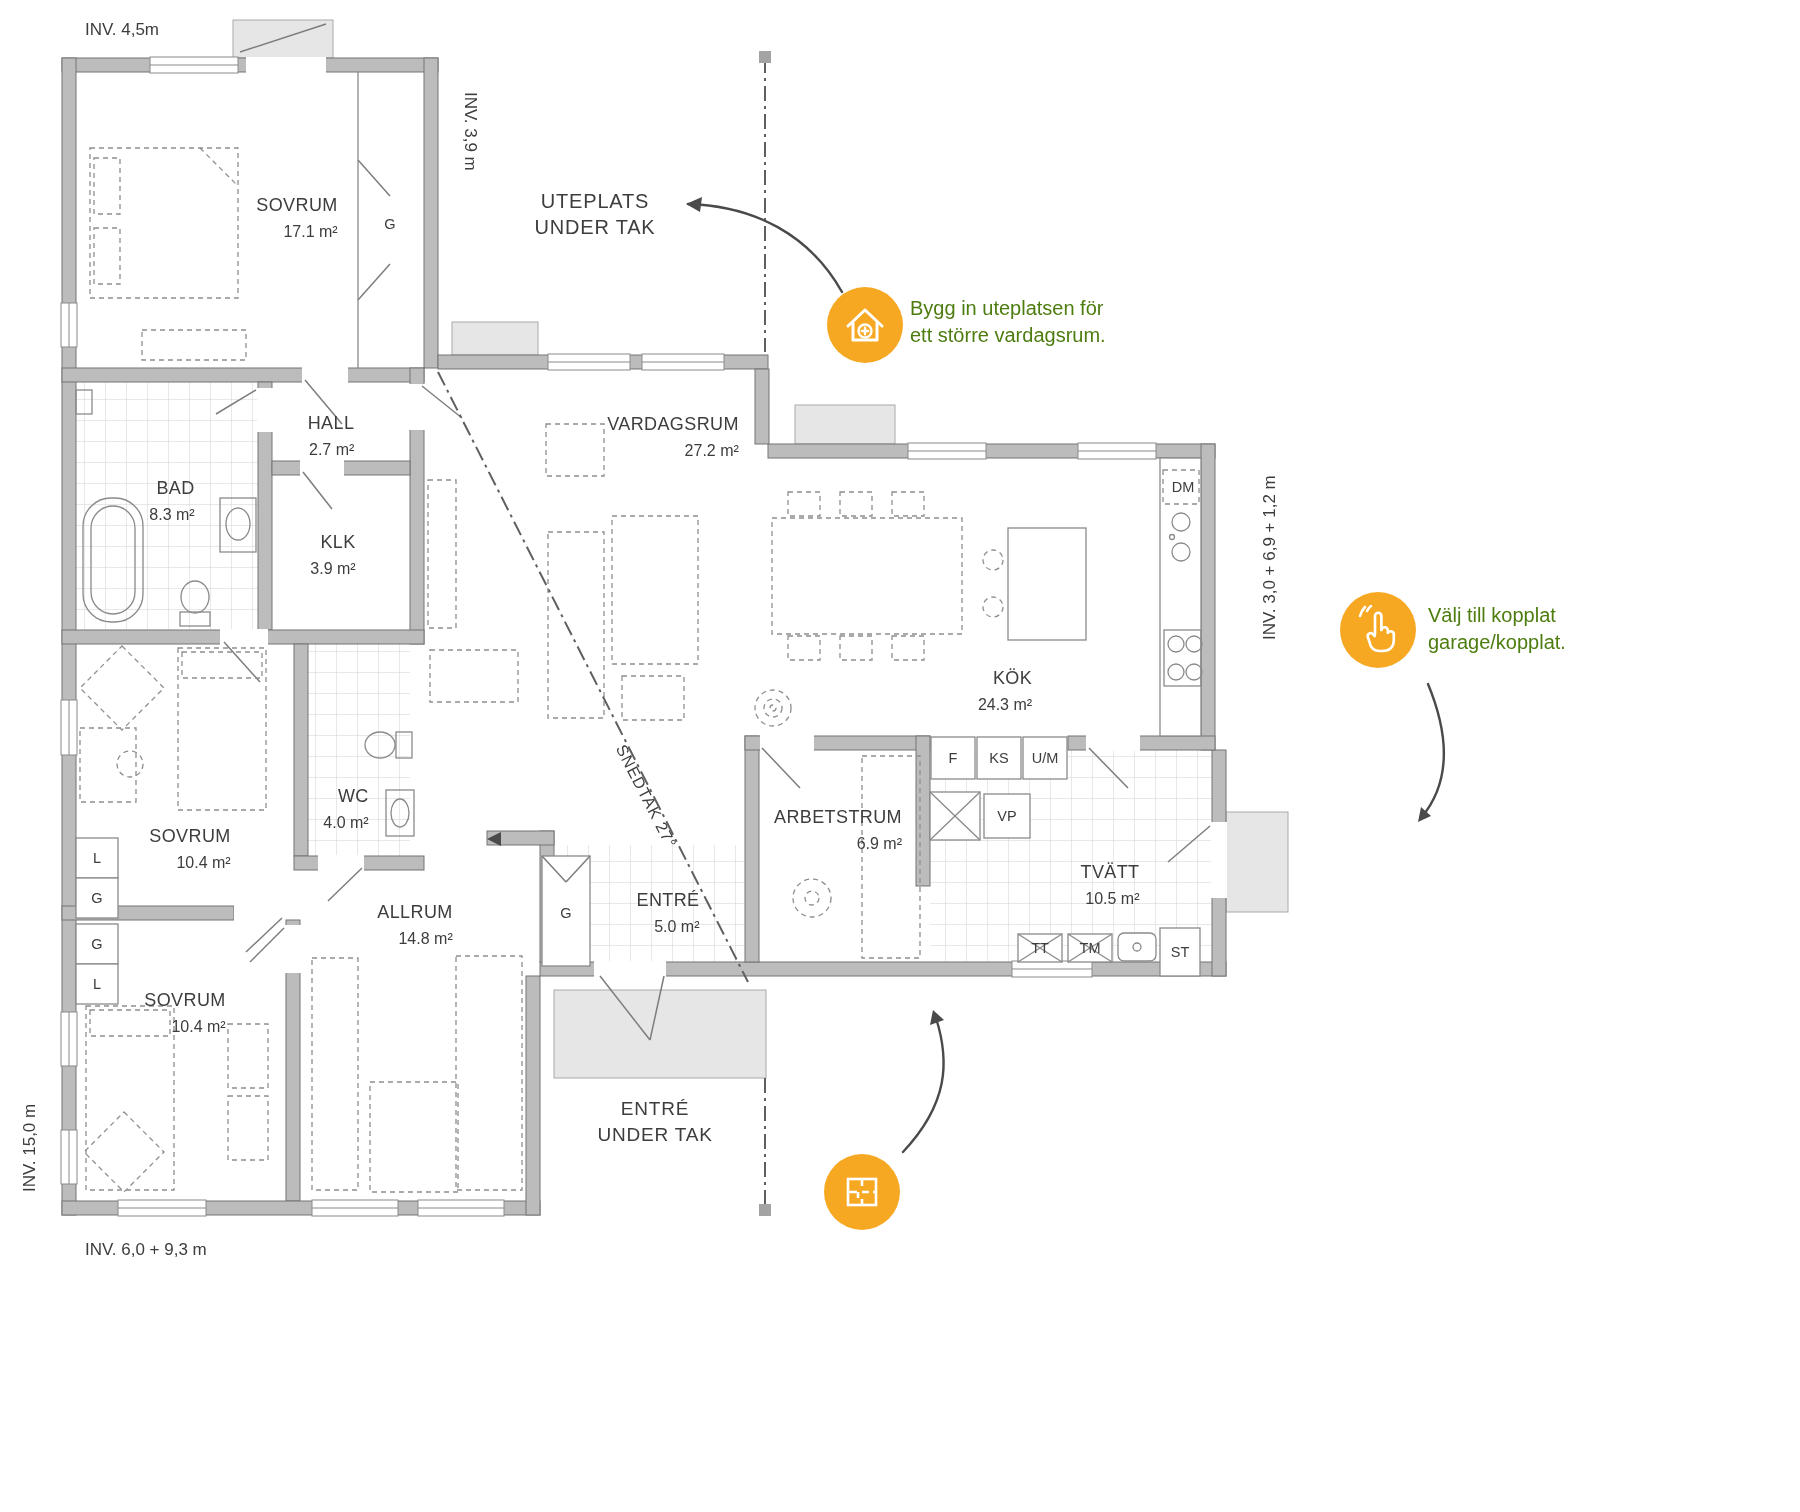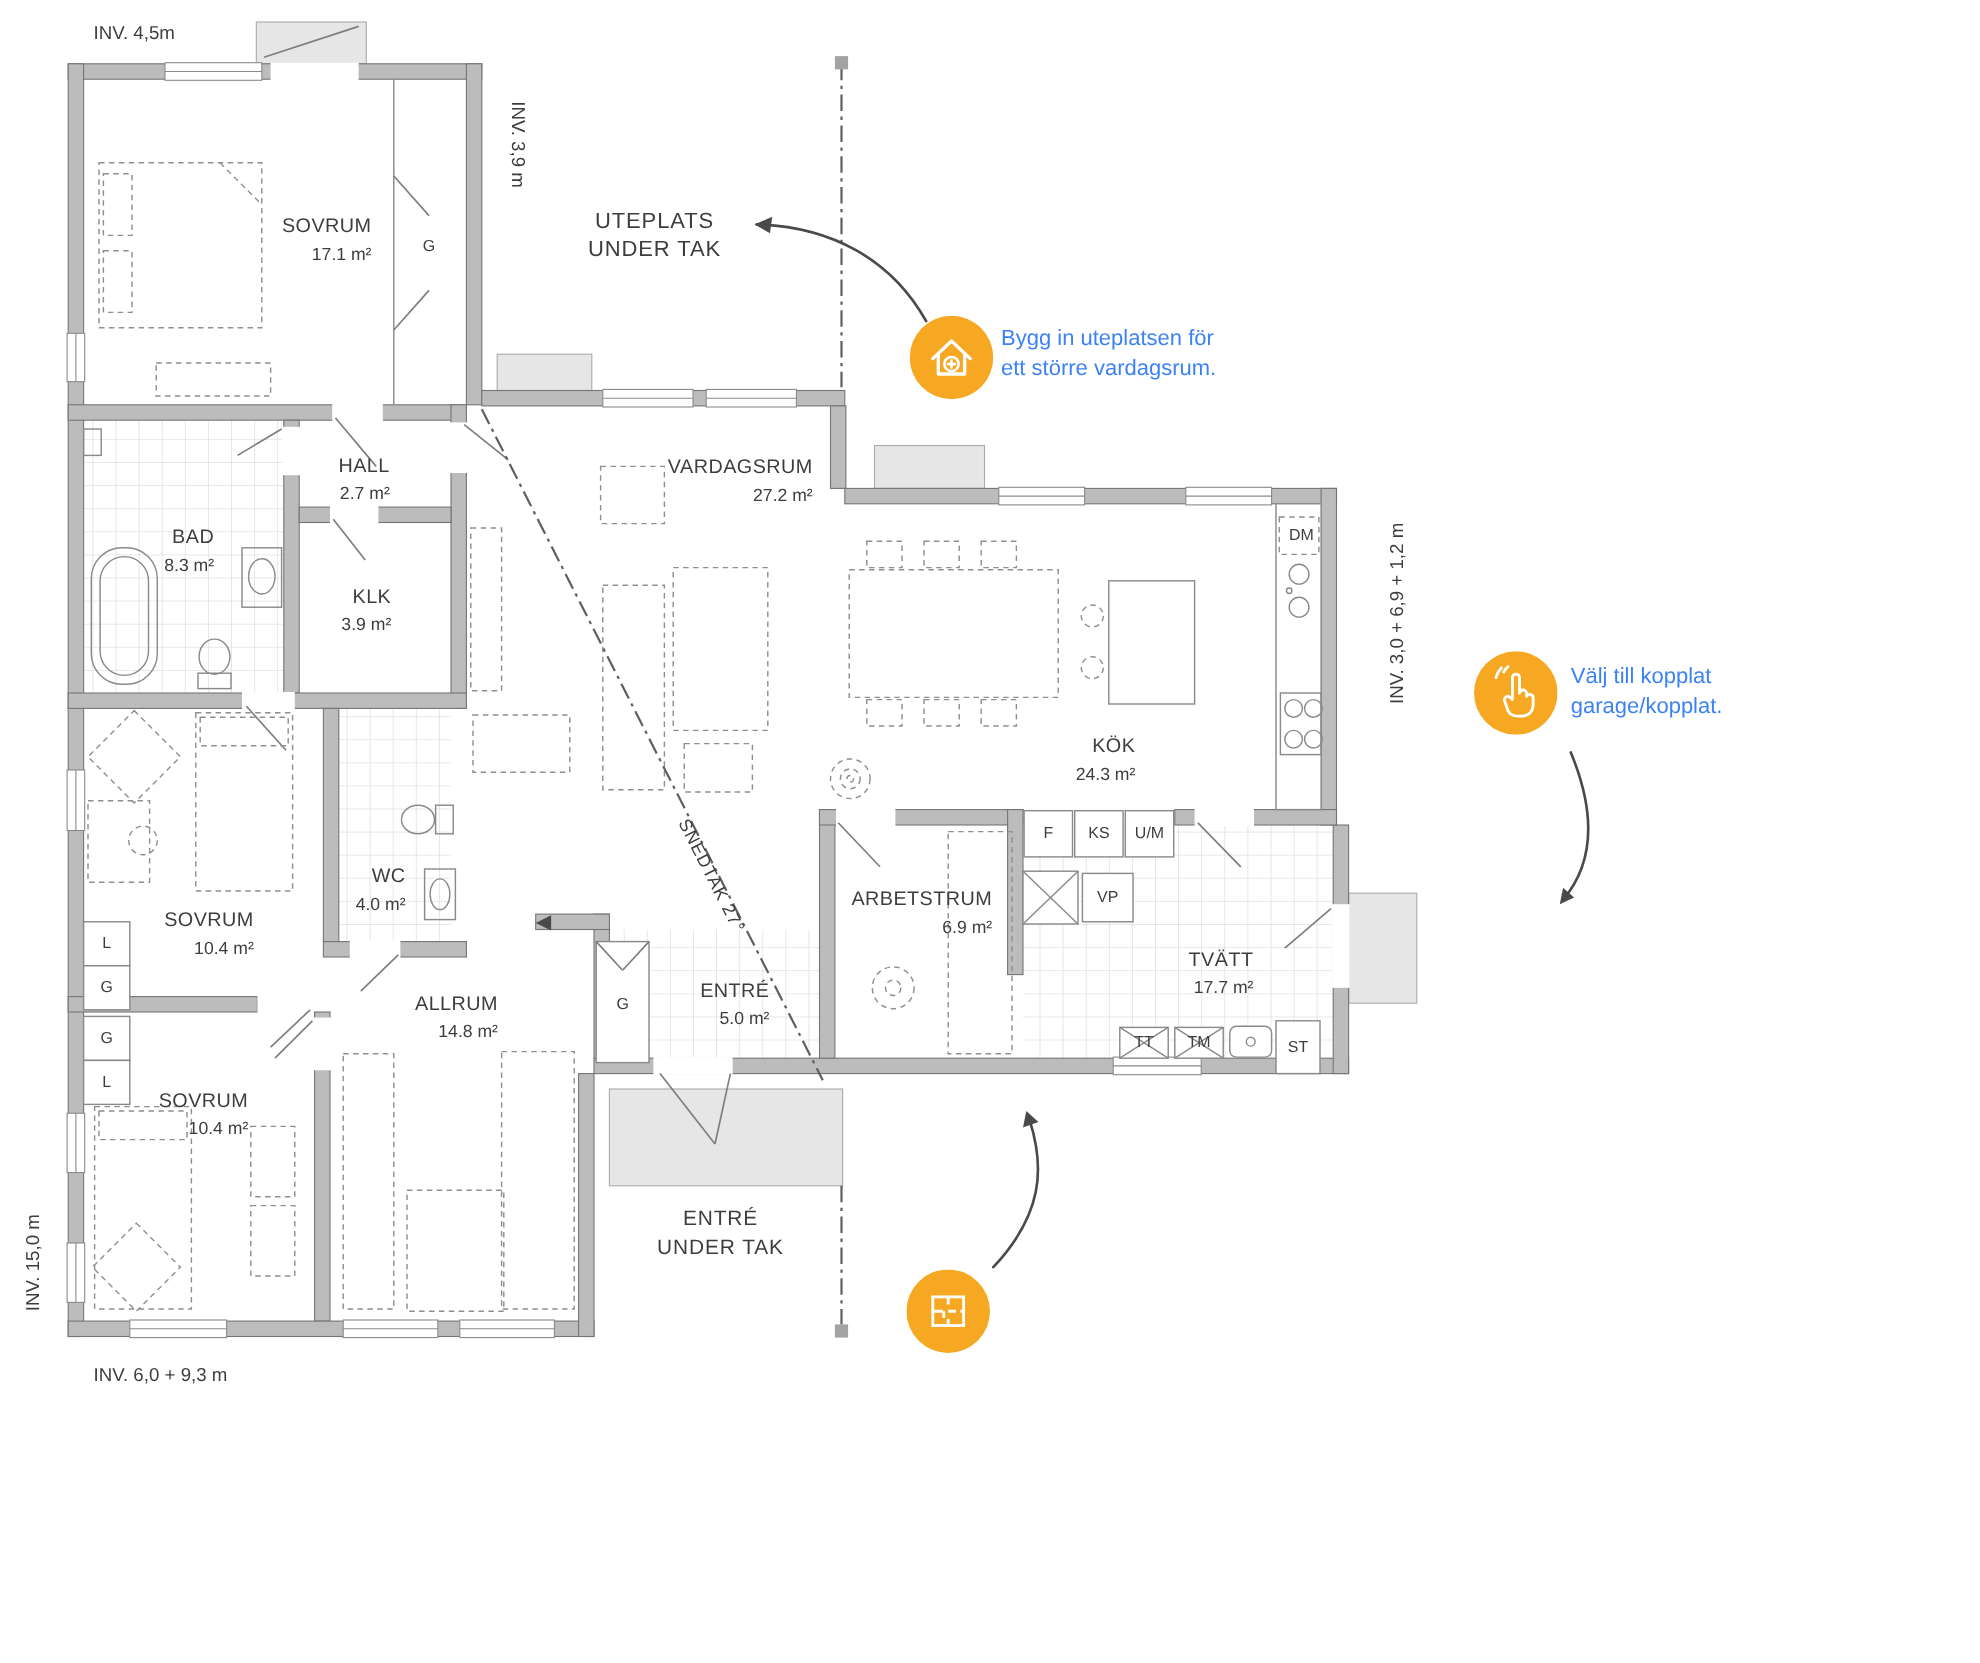--- a/index.html
+++ b/index.html
@@ -30,21 +30,21 @@
   .dim{position:absolute;font-size:17px;white-space:nowrap;}
   .dim.rot90{transform-origin:0 0;transform:rotate(90deg);}
   .dim.rotm90{transform-origin:0 0;transform:rotate(-90deg);}
   .area-note{position:absolute;text-align:center;font-size:20px;letter-spacing:.8px;line-height:26px;
              transform:translateX(-50%);white-space:nowrap;}
   .area-note span{display:block;}
   .snedtak{position:absolute;font-size:16px;letter-spacing:1px;transform:rotate(63deg);
            transform-origin:0 0;white-space:nowrap;}
   .badge{position:absolute;width:76px;height:76px;border-radius:50%;cursor:pointer;}
   .badge svg{display:block;}
-  .callout-text{position:absolute;font-size:20px;line-height:27px;color:#3b82f6;white-space:nowrap;}
+  .callout-text{position:absolute;font-size:20px;line-height:27px;color:#4d7c0f;white-space:nowrap;}
   .callout-text span{display:block;}
   .callout-text.center{text-align:center;transform:translateX(-50%);}
 </style>
 </head>
 <body>
 
 <div class="canvas">
 
   <svg class="plan" width="1800" height="1512" viewBox="0 0 1800 1512">
     <defs>
@@ -314,21 +314,21 @@
   <div class="room-label" style="left:1005px;top:668px">
     <span class="rn">KÖK</span>
     <span class="ra">24.3 m²</span>
   </div>
   <div class="room-label" style="left:838px;top:807px">
     <span class="rn">ARBETSTRUM</span>
     <span class="ra">6.9 m²</span>
   </div>
   <div class="room-label" style="left:1110px;top:862px">
     <span class="rn">TVÄTT</span>
-    <span class="ra">17.7 m²</span>
+    <span class="ra">10.5 m²</span>
   </div>
 
   <span class="fx" style="left:390px;top:224px">G</span>
   <span class="fx" style="left:1183px;top:487px">DM</span>
   <span class="fx" style="left:953px;top:758px">F</span>
   <span class="fx" style="left:999px;top:758px">KS</span>
   <span class="fx" style="left:1045px;top:758px">U/M</span>
   <span class="fx" style="left:1007px;top:816px">VP</span>
   <span class="fx" style="left:566px;top:913px">G</span>
   <span class="fx" style="left:97px;top:858px">L</span>

